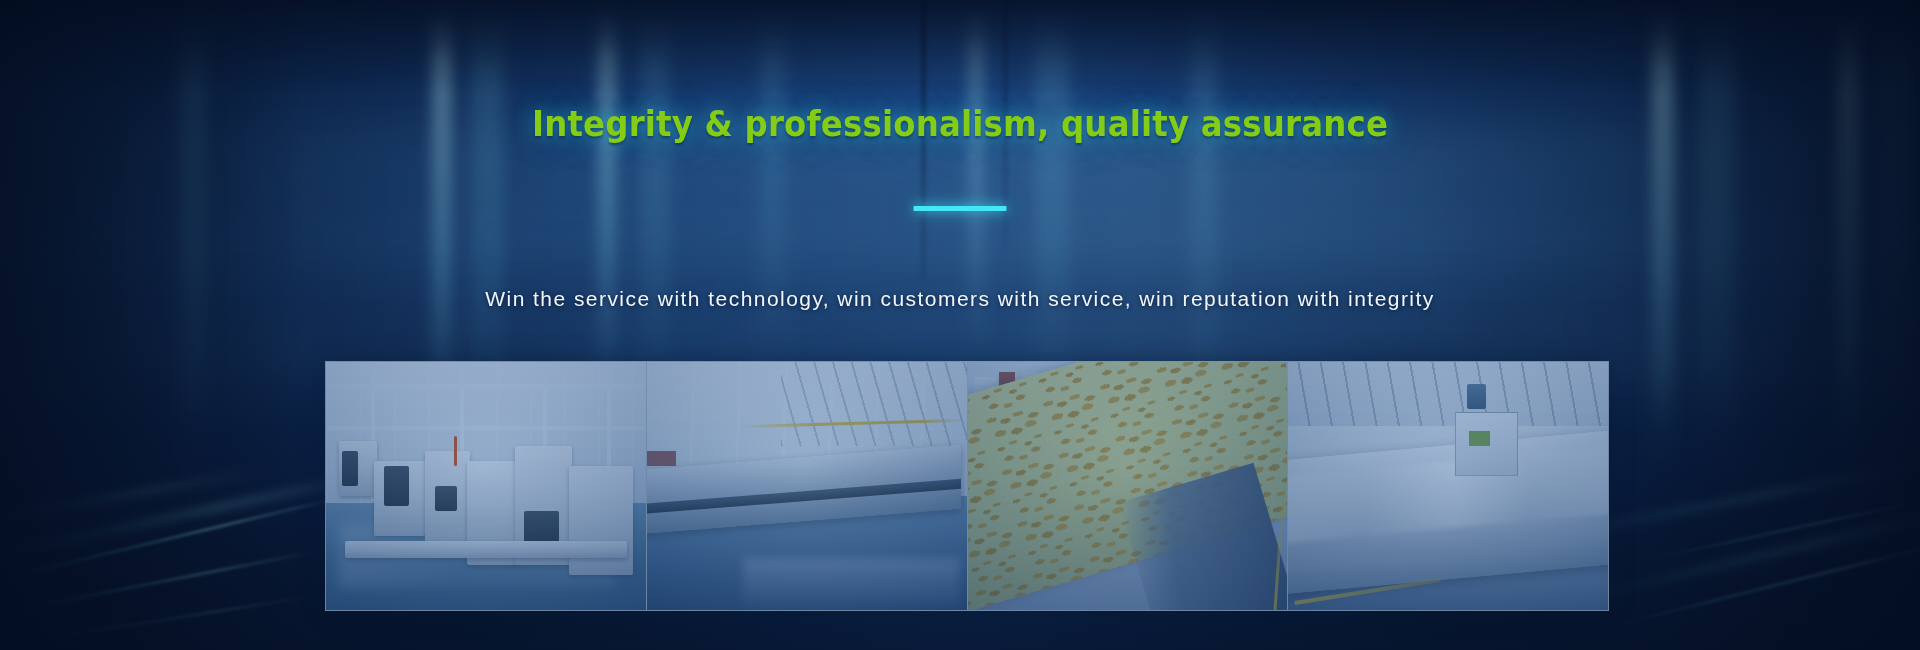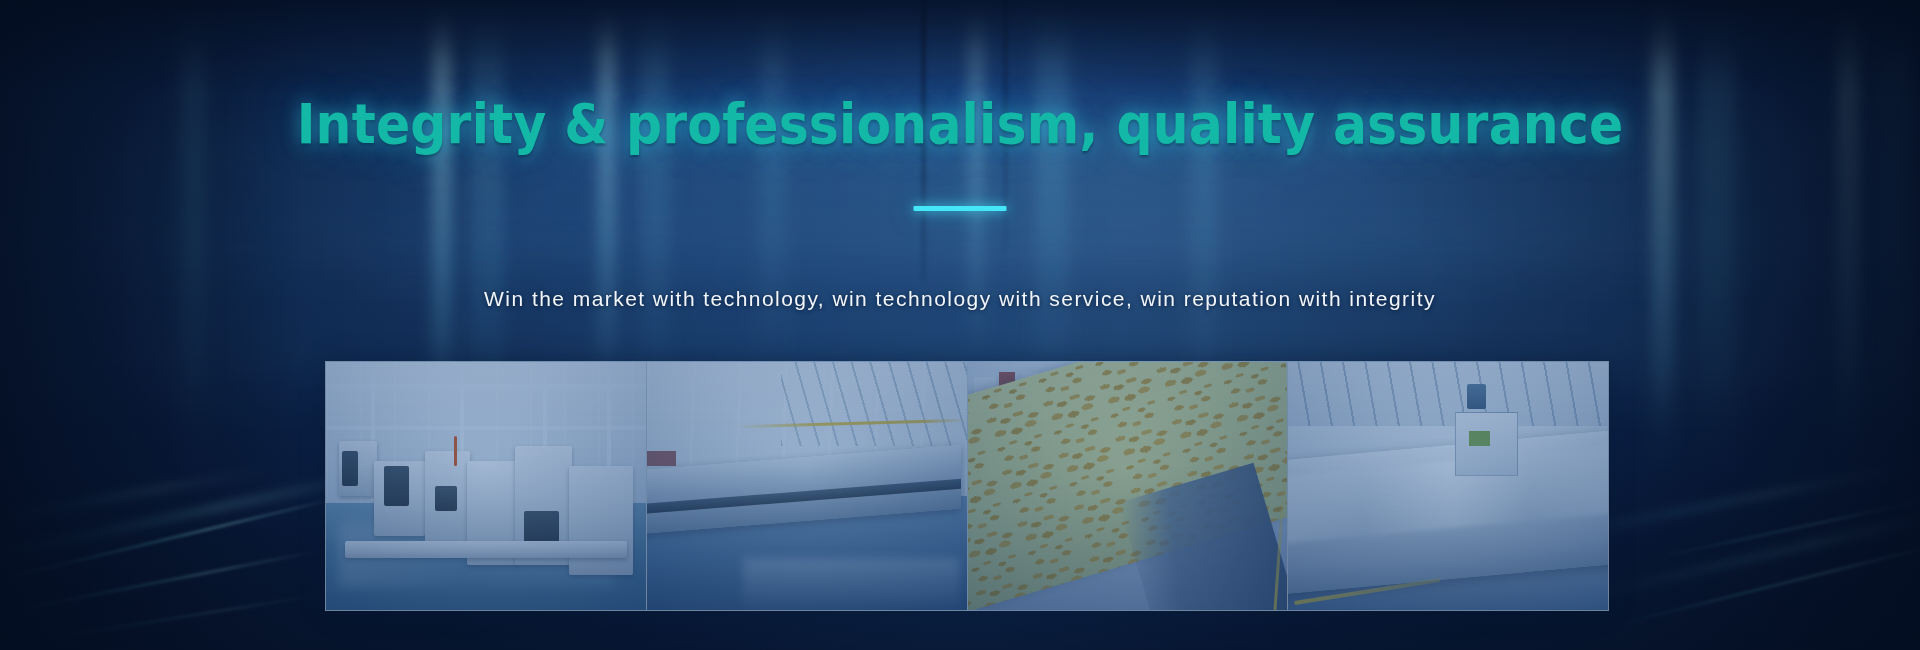--- a/index.html
+++ b/index.html
@@ -68,24 +68,24 @@
     background:linear-gradient(180deg, rgba(5,15,36,.85) 0%, rgba(5,15,36,.15) 100%);
     filter:blur(2px);
   }
 
   
   .content{ position:absolute; inset:0; }
 
   .headline{
     position:absolute; left:0; right:0; top:96px;
     text-align:center;
-    font-size:56px; line-height:56px;
+    font-size:36px; line-height:56px;
     font-weight:700;
     letter-spacing:.2px;
-    color:#14b8a6;
+    color:#84cc16;
     text-shadow:0 0 18px rgba(45,205,235,.55), 0 0 42px rgba(30,150,200,.35), 0 2px 3px rgba(2,20,45,.6);
     font-family:"DejaVu Sans", sans-serif;
     font-stretch:condensed;
     white-space:nowrap;
   }
 
   .divider{
     position:absolute; top:206px; left:50%; transform:translateX(-50%);
     width:93px; height:5px; border-radius:1px;
     background:#45e6f8;
@@ -365,21 +365,21 @@
   <div class="bg-ceiling"></div>
   <div class="bg-floor"></div>
   <div class="bg-vignette"></div>
 
   <div class="content">
 
     <h1 class="headline">Integrity &amp; professionalism, quality assurance</h1>
 
     <div class="divider"></div>
 
-    <p class="subheadline">Win the market with technology, win technology with service, win reputation with integrity</p>
+    <p class="subheadline">Win the service with technology, win customers with service, win reputation with integrity</p>
 
     <div class="gallery">
 
       <div class="tile">
         <div class="photo p1">
           <div class="wall"></div>
           <div class="beam" style="left:0;   top:9%;  width:100%; height:5px;"></div>
           <div class="beam" style="left:0;   top:26%; width:100%; height:4px; opacity:.8;"></div>
           <div class="beam" style="left:14%; top:0;   width:4px;  height:56%;"></div>
           <div class="beam" style="left:42%; top:0;   width:4px;  height:56%;"></div>

